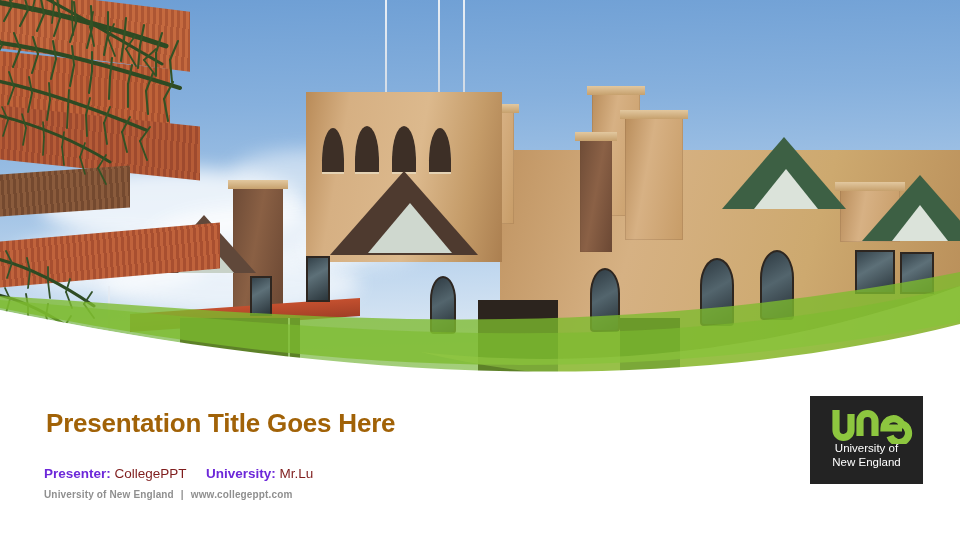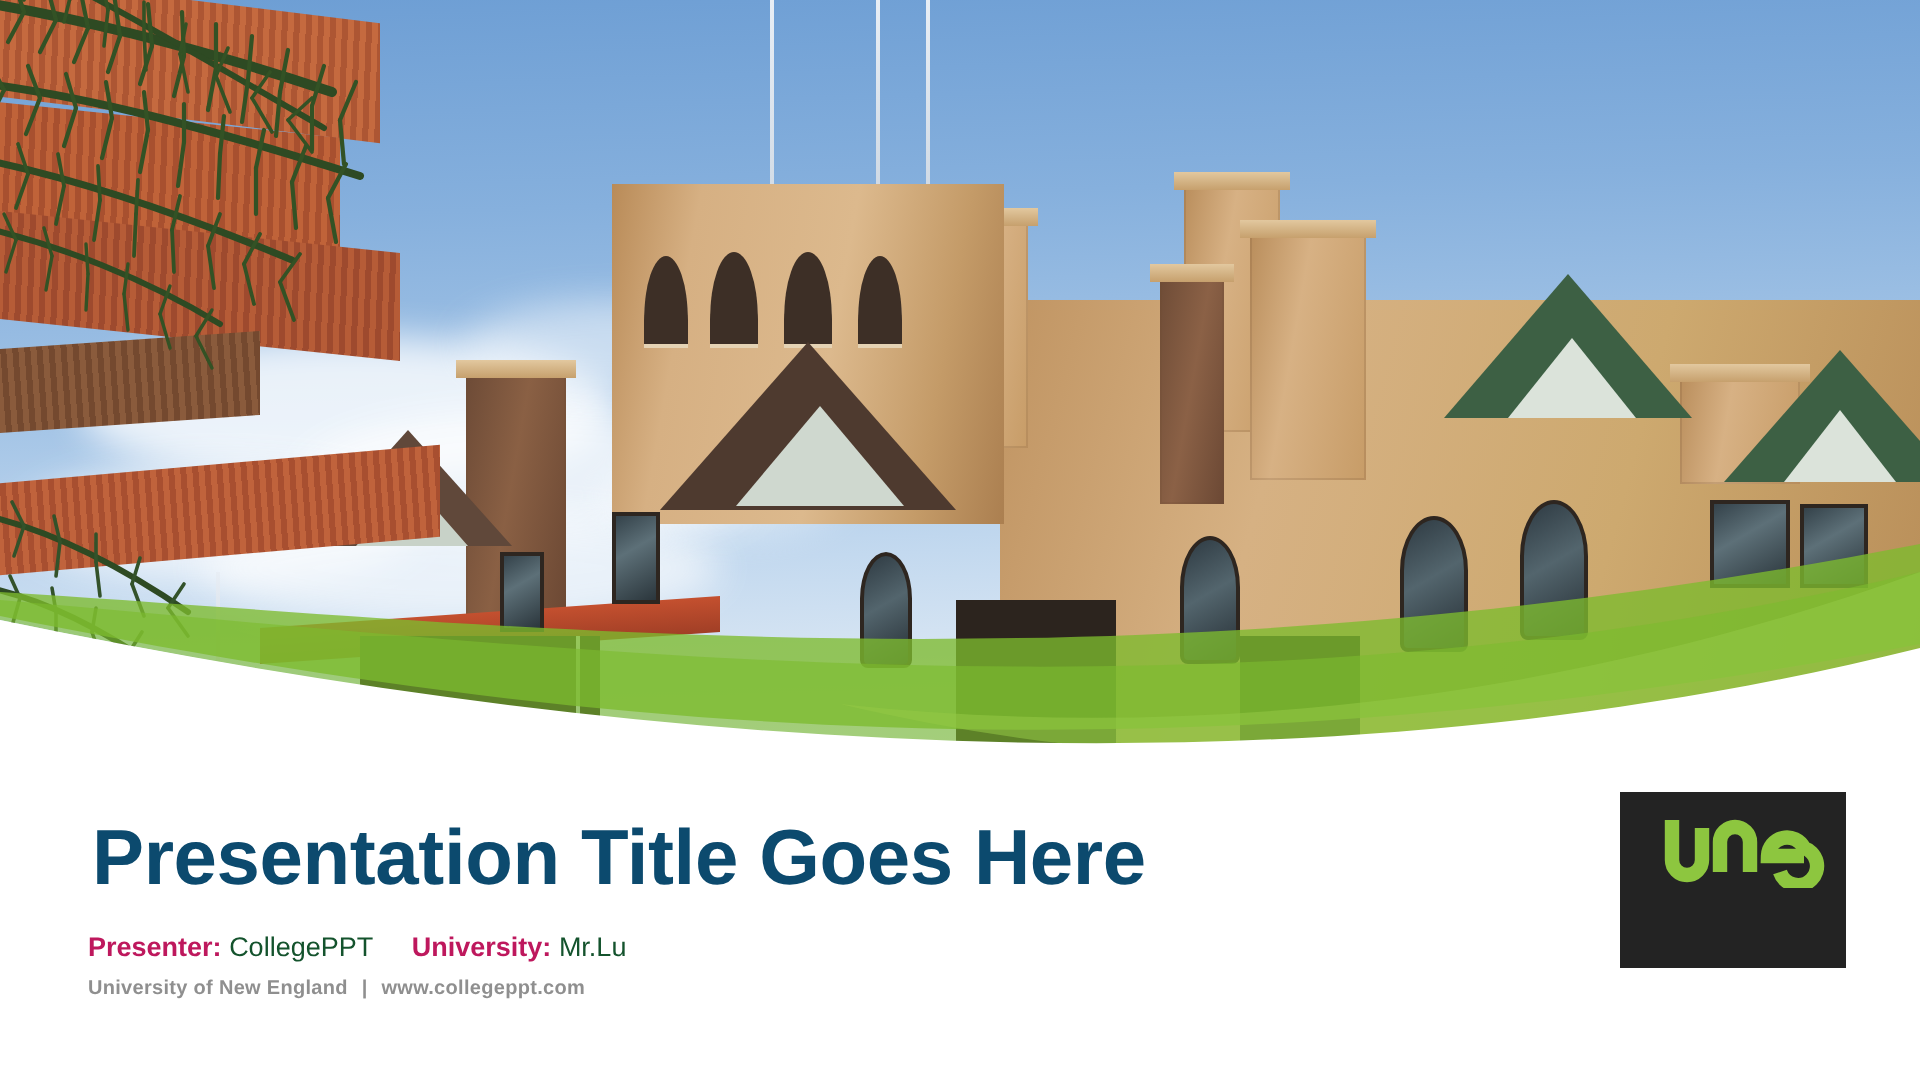--- a/index.html
+++ b/index.html
@@ -278,42 +278,42 @@
     left: 0; top: 372px;
     width: 960px; height: 168px;
     background: #ffffff;
   }
 
   #title {
     position: absolute;
     left: 46px;
     top: 36px;
     margin: 0;
-    font-size: 39px;
+    font-size: 26px;
     font-weight: bold;
     letter-spacing: -0.2px;
-    color: #0c4a6e;
+    color: #a16207;
     white-space: nowrap;
   }
 
   #byline {
     position: absolute;
     left: 44px;
     top: 94px;
     font-size: 13.5px;
     white-space: nowrap;
     color: #8b8b8b;
   }
   #byline .lbl {
     font-weight: bold;
-    color: #be185d;
+    color: #6d28d9;
   }
   #byline .val {
     font-weight: normal;
-    color: #14532d;
+    color: #7f1d1d;
     text-align: right;
   }
   #byline .gap { display: inline-block; width: 12px; }
 
   #footline {
     position: absolute;
     left: 44px;
     top: 117px;
     font-size: 10px;
     font-weight: bold;
@@ -613,15 +613,19 @@
       <g fill="none" stroke="#8dc63f" stroke-width="7.2" stroke-linecap="butt">
 
         <path d="M26 10 L26 26 A7.5 7.5 0 0 0 41 26 L41 10"></path>
 
         <path d="M50 32 L50 17 A7.5 7.5 0 0 1 65 17 L65 32"></path>
 
         <path d="M92 24 L74 24 A9.5 9.5 0 0 1 92 20 A9.5 9.5 0 1 1 80 32"></path>
       </g>
       <rect x="22.4" y="6" width="7.2" height="4" fill="#8dc63f"></rect>
     </svg>
+    <div id="logo-wordmark">
+      <div>University of</div>
+      <div>New England</div>
+    </div>
   </div>
 
 </div>
 
 </body></html>

